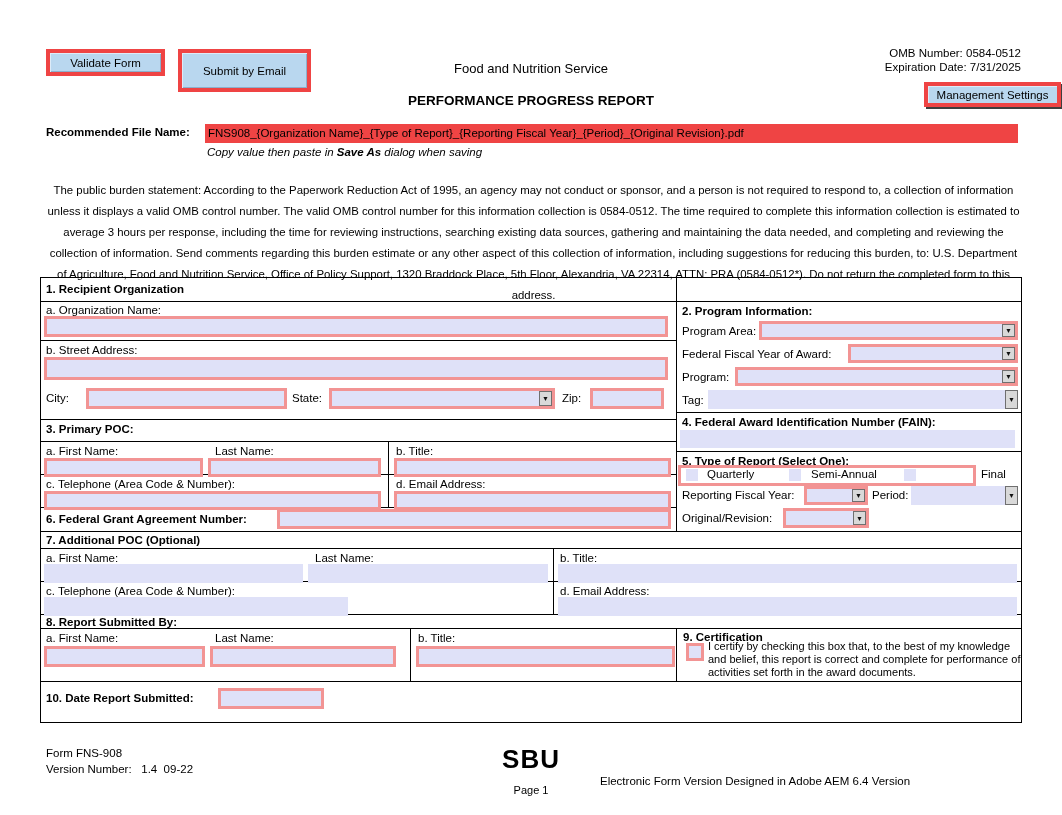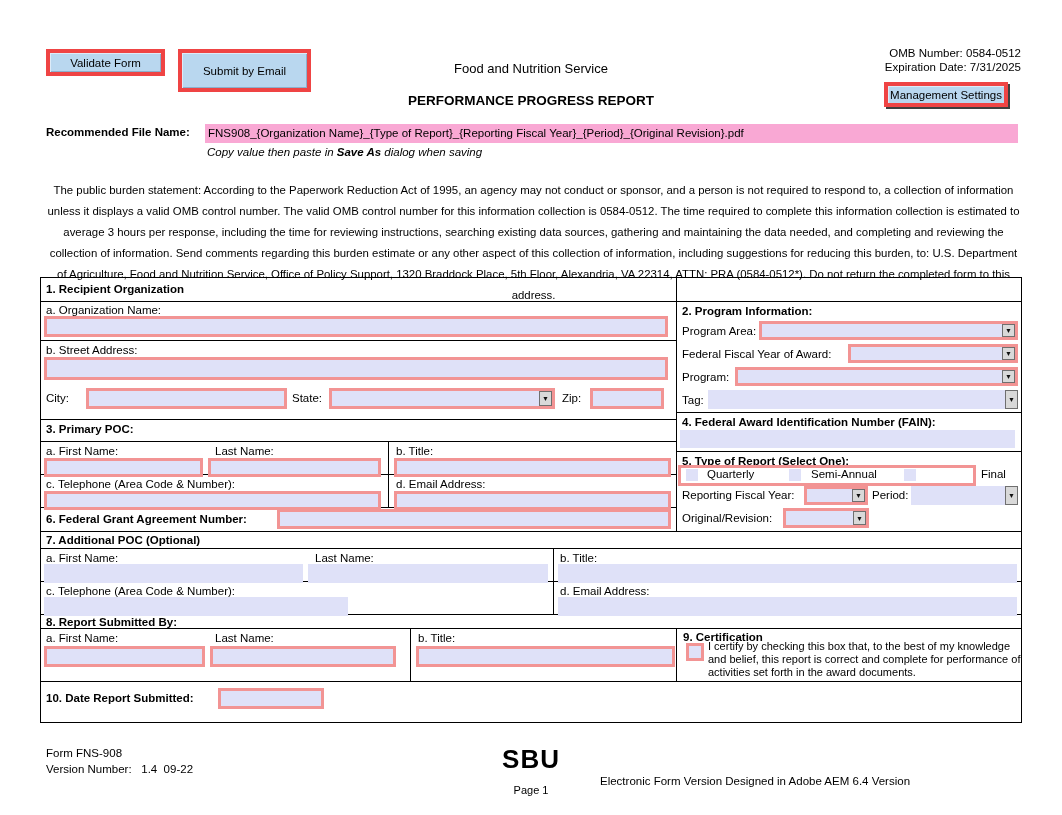--- a/index.html
+++ b/index.html
@@ -6,21 +6,21 @@
   .page{position:relative;width:1062px;height:815px;background:#ffffff;
         font-family:"Liberation Sans","DejaVu Sans",sans-serif;color:#000;overflow:hidden;}
   .lbl{position:absolute;font-size:11.5px;white-space:nowrap;}
   .bold{font-weight:bold;}
   .center{left:0;width:1062px;text-align:center;}
   .btn{position:absolute;background:#b9d7ef;border:4px solid #ef4444;box-sizing:border-box;
        box-shadow:inset 1px 1px 0 #ddebf8,inset -1px -1px 0 #8cb0cd;
        font-size:11.5px;display:flex;align-items:center;justify-content:center;cursor:pointer;
        font-family:inherit;padding:0;}
   .btn2{box-shadow:2px 2px 0 #3f3f3f,inset 1px 1px 0 #ddebf8;}
-  .filebar{position:absolute;background:#f9a8d4;font-size:11.5px;line-height:19px;padding-left:3px;
+  .filebar{position:absolute;background:#ef4444;font-size:11.5px;line-height:19px;padding-left:3px;
            box-sizing:border-box;white-space:nowrap;overflow:hidden;}
   .note{position:absolute;font-size:11.5px;font-style:italic;white-space:nowrap;}
   .para{position:absolute;font-size:11.4px;line-height:21px;text-align:center;}
   .tableBox{position:absolute;left:40px;top:277px;width:982px;height:446px;border:1px solid #000;box-sizing:border-box;}
   .hl{position:absolute;height:1px;background:#000;}
   .vl{position:absolute;width:1px;background:#000;}
   .field{position:absolute;background:#dfe1f8;border:none;box-sizing:border-box;padding:0 3px;
          font:11.5px "Liberation Sans","DejaVu Sans",sans-serif;}
   .req{border:3px solid #f29494;}
   .dd{position:absolute;background:#dfe1f8;box-sizing:border-box;}
@@ -38,21 +38,21 @@
 
   <button class="btn" style="left:46px;top:49px;width:119px;height:27px;">Validate Form</button>
   <button class="btn" style="left:178px;top:49px;width:133px;height:43px;">Submit by Email</button>
 
   <div class="lbl center" style="top:61px;font-size:13px;">Food and Nutrition Service</div>
 
   <div class="lbl" style="left:760px;width:261px;top:47px;text-align:right;font-size:11.5px;">OMB Number: 0584-0512</div>
   <div class="lbl" style="left:760px;width:261px;top:61px;text-align:right;font-size:11.5px;">Expiration Date: 7/31/2025</div>
 
   <div class="lbl bold center" style="top:93px;font-size:13.5px;">PERFORMANCE PROGRESS REPORT</div>
-  <button class="btn btn2" style="left:884px;top:82px;width:124px;height:25px;">Management Settings</button>
+  <button class="btn btn2" style="left:924px;top:82px;width:137px;height:25px;">Management Settings</button>
 
   <div class="lbl bold" style="left:46px;top:126px;">Recommended File Name:</div>
   <div class="filebar" style="left:205px;top:124px;width:813px;height:19px;">FNS908_{Organization Name}_{Type of Report}_{Reporting Fiscal Year}_{Period}_{Original Revision}.pdf</div>
   <div class="note" style="left:207px;top:146px;"><span>Copy value then paste in </span><span class="bold">Save As</span><span> dialog when saving</span></div>
 
   <div class="para" style="left:46px;top:180px;width:975px;">The public burden statement: According to the Paperwork Reduction Act of 1995, an agency may not conduct or sponsor, and a person is not required to respond to, a collection of information unless it displays a valid OMB control number. The valid OMB control number for this information collection is 0584-0512. The time required to complete this information collection is estimated to average 3 hours per response, including the time for reviewing instructions, searching existing data sources, gathering and maintaining the data needed, and completing and reviewing the collection of information. Send comments regarding this burden estimate or any other aspect of this collection of information, including suggestions for reducing this burden, to: U.S. Department of Agriculture, Food and Nutrition Service, Office of Policy Support, 1320 Braddock Place, 5th Floor, Alexandria, VA 22314, ATTN: PRA (0584-0512*). Do not return the completed form to this address.</div>
 
   <div class="tableBox"></div>
   <div class="hl" style="left:40px;top:301px;width:982px;"></div>
   <div class="hl" style="left:40px;top:340px;width:637px;"></div>

